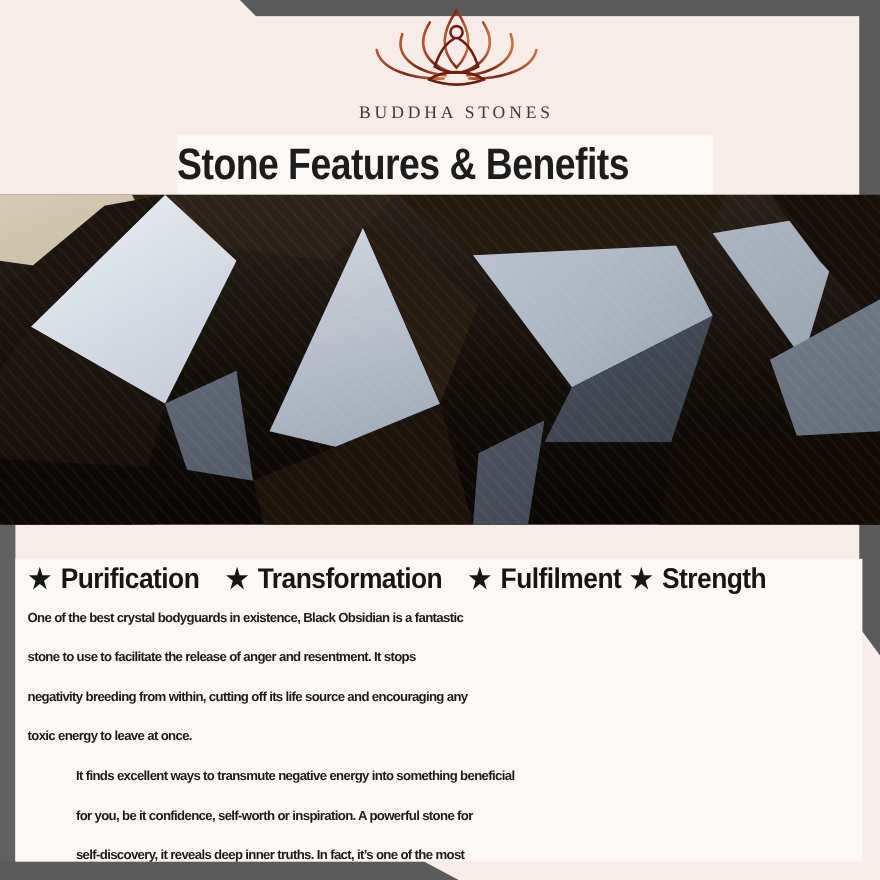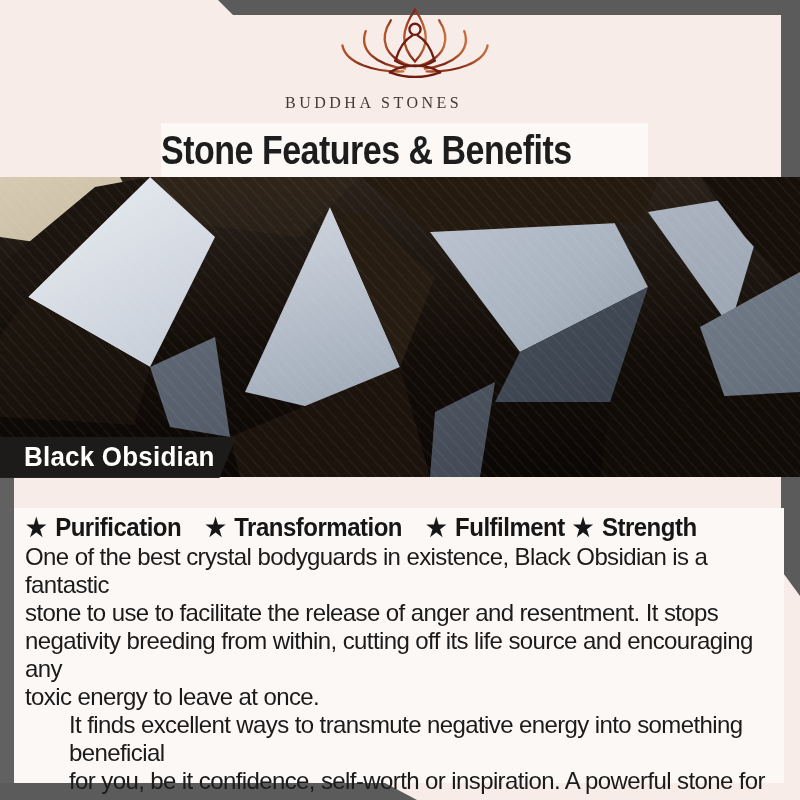--- a/index.html
+++ b/index.html
@@ -11,21 +11,21 @@
   .frame-top{left:0;top:0;width:800px;height:15px;
              clip-path:polygon(218px 0,100% 0,100% 100%,233px 100%);}
   .frame-right{left:781px;top:0;width:19px;height:596px;
                clip-path:polygon(0 0,100% 0,100% 100%,0 calc(100% - 26px));}
   .frame-left{left:0;top:477px;width:14px;height:323px;background:#616161;}
   .frame-bottom{left:0;top:783px;width:800px;height:17px;
                 clip-path:polygon(0 0,385px 0,417px 100%,0 100%);}
 
   
   .brand{position:absolute;top:6px;left:calc(50% + 15px);transform:translateX(-50%);
-         width:260px;text-align:left;}
+         width:260px;text-align:center;}
   .brand svg{display:block;margin:0 auto;}
   .brand-name{margin-top:2px;font-family:"Liberation Serif",serif;font-size:16px;
               letter-spacing:3.5px;color:#463831;white-space:nowrap;}
 
   
   .header-bar{position:absolute;left:161px;top:123px;width:487px;height:54px;
               background:#fcf8f5;display:flex;align-items:center;justify-content:flex-start;}
   .page-title{font-size:34px;font-weight:900;color:#1d1d1d;letter-spacing:-0.5px;
               transform:scaleY(1.18);white-space:nowrap;}
 
@@ -43,21 +43,21 @@
   .badge-label{color:#ffffff;font-size:26px;font-weight:700;letter-spacing:0.2px;padding-left:24px;
                transform:scaleY(1.05);white-space:nowrap;}
 
   
   .panel{position:absolute;left:14px;top:508px;width:770px;height:275px;background:#fcf8f5;}
   .features-row{display:flex;align-items:baseline;margin-top:5px;
                 font-weight:900;color:#161616;font-size:24px;letter-spacing:-0.5px;}
   .feature-item{margin:0 12px;white-space:nowrap;transform:scaleY(1.08);}
   .feature-item:last-child{margin-left:-4px;}
   .feature-item .star{margin-right:9px;font-size:23px;}
-  .body-text{padding:2px 8px 0 11px;font-size:24px;font-weight:400;line-height:28px;
+  .body-text{padding:2px 8px 0 11px;font-size:12px;font-weight:700;line-height:36px;
              letter-spacing:-0.6px;color:#1b1b1b;white-space:pre-line;}
 </style>
 </head>
 <body>
 
 <div class="page">
 
   <div class="frame frame-top"></div>
   <div class="frame frame-right"></div>
   <div class="frame frame-left"></div>
@@ -118,23 +118,20 @@
     <div class="shard" style="clip-path:polygon(360px 0px,660px 0px,640px 45px,430px 55px);background:#241a10;"></div>
     <div class="shard" style="clip-path:polygon(648px 35px,770px 15px,730px 150px);background:linear-gradient(155deg,#c9d1db,#8b95a3);"></div>
     <div class="shard" style="clip-path:polygon(700px 0px,800px 0px,800px 120px,745px 60px);background:#17100a;"></div>
     <div class="shard" style="clip-path:polygon(700px 150px,800px 95px,800px 215px,730px 235px);background:linear-gradient(150deg,#9aa5b3,#5d6773);"></div>
     <div class="shard" style="clip-path:polygon(610px 225px,800px 215px,800px 300px,600px 300px);background:#120c07;"></div>
     <div class="shard" style="clip-path:polygon(435px 235px,495px 205px,480px 300px,430px 300px);background:linear-gradient(160deg,#6b7482,#39404b);"></div>
     <div class="shard" style="clip-path:polygon(0px 240px,170px 250px,140px 300px,0px 300px);background:#0d0906;"></div>
     <div class="sheen"></div>
   </div>
 
-  <div class="badge">
-    <span class="badge-label">Black Obsidian</span>
-  </div>
 
   <div class="panel">
     <div class="features-row">
       <span class="feature-item"><span class="star">★</span><span>Purification</span></span>
       <span class="feature-item"><span class="star">★</span><span>Transformation</span></span>
       <span class="feature-item"><span class="star">★</span><span>Fulfilment</span></span>
       <span class="feature-item"><span class="star">★</span><span>Strength</span></span>
     </div>
     <div class="body-text">One of the best crystal bodyguards in existence, Black Obsidian is a fantastic
 stone to use to facilitate the release of anger and resentment. It stops

